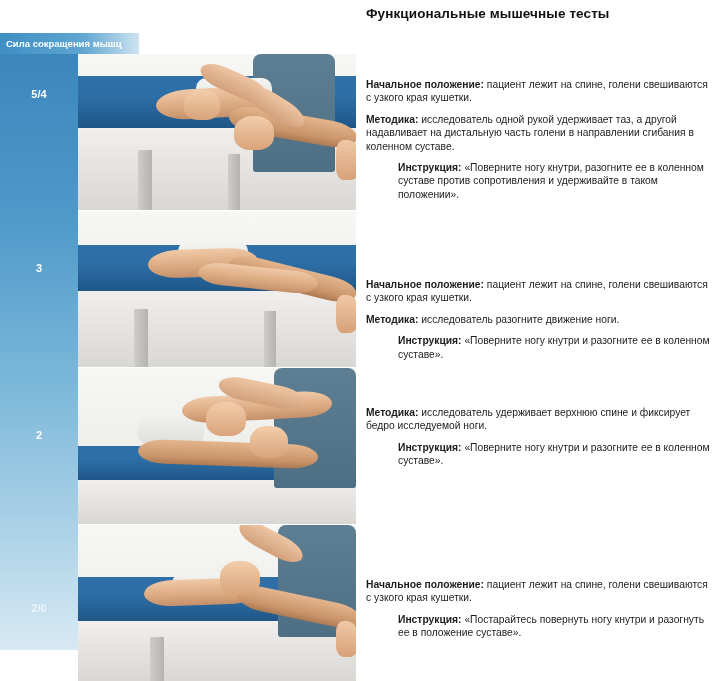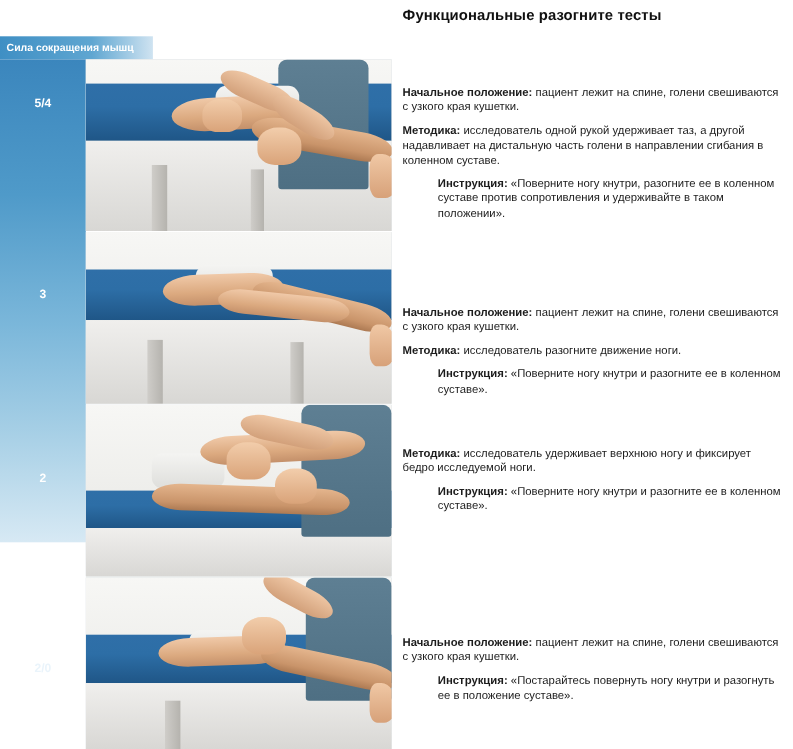--- a/index.html
+++ b/index.html
@@ -42,21 +42,21 @@
     display: flex;
     align-items: center;
     padding-left: 6px;
     box-sizing: border-box;
   }
   .scale-col {
     position: absolute;
     left: 0px;
     top: 54px;
     width: 78px;
-    height: 439px;
+    height: 596px;
     background: linear-gradient(to bottom, #3b86bd 0%, #4f9ac9 28%, #7bb7da 55%, #a8d0e6 78%, #d7e9f4 100%);
   }
   .scale-col .grade {
     position: absolute;
     width: 78px;
     text-align: center;
     color: #ffffff;
     font-size: 11px;
     font-weight: bold;
   }
@@ -155,21 +155,21 @@
     color: #1c1c1c;
     margin-bottom: 8px;
     text-align: left;
   }
   .para b { font-weight: bold; }
   .para:last-child { margin-bottom: 0; margin-left: 32px; }
 </style>
 </head>
 <body>
 
-<div class="page-title">Функциональные разогните тесты</div>
+<div class="page-title">Функциональные мышечные тесты</div>
 
 <div class="scale-label">Сила сокращения мышц</div>
 
 <div class="scale-col">
   <div class="grade g1">5/4</div>
   <div class="grade g2">3</div>
   <div class="grade g3">2</div>
   <div class="grade g4">2/0</div>
 </div>
 
@@ -262,21 +262,21 @@
     <div class="para">
       <b>Методика:</b><span> исследователь разогните движение ноги.</span>
     </div>
     <div class="para">
       <b>Инструкция:</b><span> «Поверните ногу кнутри и разогните ее в коленном суставе».</span>
     </div>
   </div>
 
   <div class="block b3">
     <div class="para">
-      <b>Методика:</b><span> исследователь удерживает верхнюю ногу и фиксирует бедро исследуемой ноги.</span>
+      <b>Методика:</b><span> исследователь удерживает верхнюю спине и фиксирует бедро исследуемой ноги.</span>
     </div>
     <div class="para">
       <b>Инструкция:</b><span> «Поверните ногу кнутри и разогните ее в коленном суставе».</span>
     </div>
   </div>
 
   <div class="block b4">
     <div class="para">
       <b>Начальное положение:</b><span> пациент лежит на спине, голени свешиваются с узкого края кушетки.</span>
     </div>

